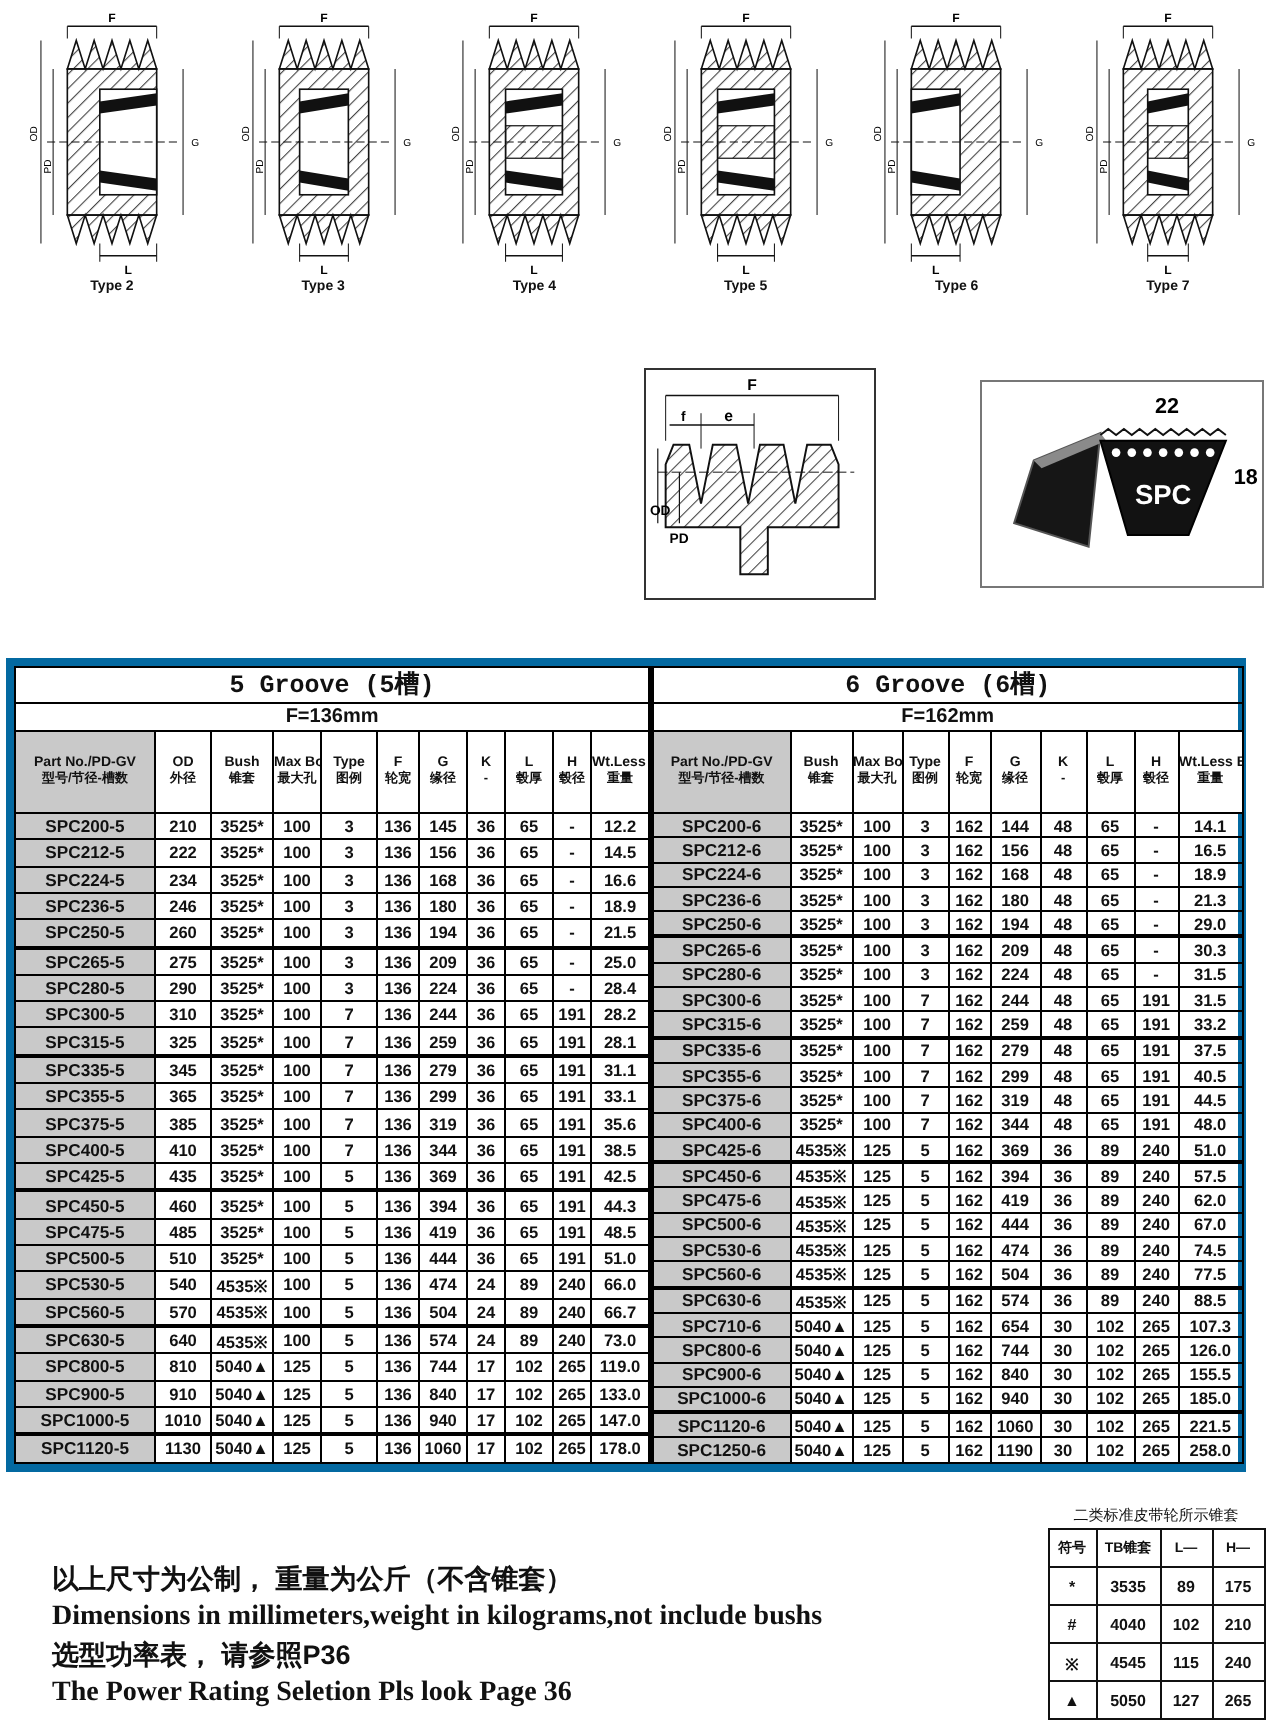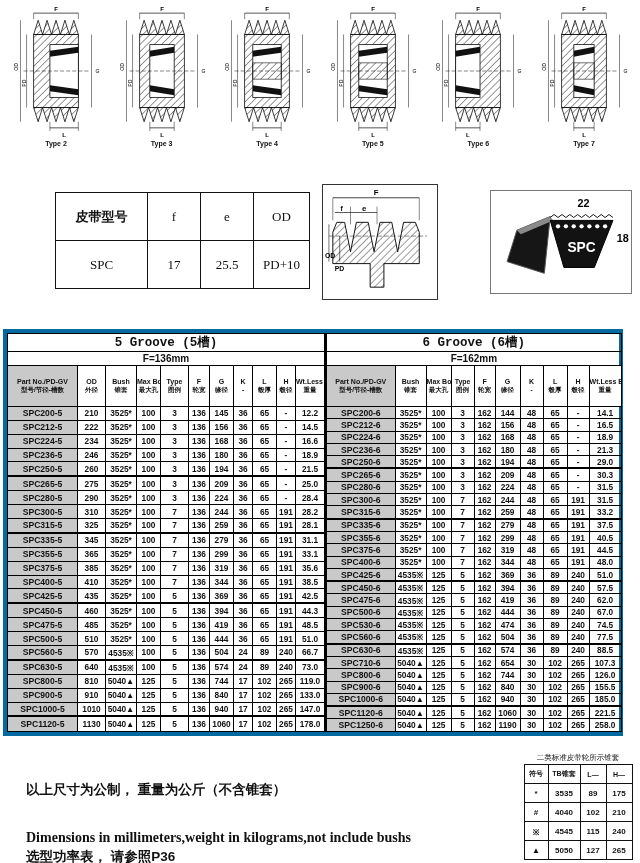--- a/index.html
+++ b/index.html
@@ -36,21 +36,21 @@
   #tbl-right{border-left:2px solid #000;}
   
   #legend{position:absolute;left:522px;top:740px;width:112px;margin-top:13px;}
   #legend-title{font-size:7.5px;text-align:center;margin-bottom:1px;}
   #legend table{border-collapse:collapse;table-layout:fixed;margin:0 auto;}
   #legend td,#legend th{border:1px solid #111;text-align:center;font-size:8px;font-weight:bold;height:16px;}
   #legend th{font-size:7px;}
   
   #notes{position:absolute;left:26px;top:780px;width:470px;}
   .note-cn{font-size:13.5px;font-weight:bold;line-height:19px;}
-  .note-en{font-size:14px;font-weight:bold;line-height:19px;font-family:"Liberation Serif",serif;margin-top:29px;}
+  .note-en{font-size:14px;font-weight:bold;line-height:19px;font-family:"Liberation Serif",serif;}
 </style>
 </head>
 <body>
 
 <svg width="0" height="0" style="position:absolute">
   <defs>
     <pattern id="hatch" patternUnits="userSpaceOnUse" width="5" height="5" patternTransform="rotate(45)">
       <line x1="0" y1="0" x2="0" y2="5" stroke="#444" stroke-width="1.1"></line>
     </pattern>
   </defs>
@@ -213,42 +213,20 @@
           <line x1="17" y1="30" x2="17" y2="102" stroke="#111" stroke-width="0.5"></line>
           <text x="9" y="62" font-size="5" transform="rotate(-90 9 62)" text-anchor="middle">OD</text>
           <text x="16" y="78" font-size="5" transform="rotate(-90 16 78)" text-anchor="middle">PD</text>
           <line x1="81" y1="30" x2="81" y2="102" stroke="#111" stroke-width="0.5"></line>
           <text x="85" y="68" font-size="5">G</text>
         </svg>
       <div class="type-label">Type 7</div>
     </div>
   </div>
 
-  <table id="spec-table">
-    <colgroup>
-        <col style="width:92px">
-        <col style="width:53px">
-        <col style="width:53px">
-        <col style="width:56px">
-      </colgroup>
-    <tbody>
-        <tr>
-      <td class="cnhead">皮带型号</td>
-      <td>f</td>
-      <td>e</td>
-      <td>OD</td>
-    </tr>
-    <tr>
-      <td>SPC</td>
-      <td>17</td>
-      <td>25.5</td>
-      <td>PD+10</td>
-    </tr>
-  </tbody>
-    </table>
 
   <div id="groove-box">
     <svg viewBox="0 0 114 114" width="112" height="112">
       <path d="M10,80 L10,48 L14,38 L22,38 L28,68 L34,38 L46,38 L52,68 L58,38 L70,38 L76,68 L82,38 L94,38 L98,48 L98,80 L62,80 L62,104 L48,104 L48,80 Z" fill="url(#hatch)" stroke="#111" stroke-width="1"></path>
       <line x1="6" y1="52" x2="106" y2="52" stroke="#111" stroke-width="0.5" stroke-dasharray="5 2"></line>
 
       <line x1="10" y1="13" x2="98" y2="13" stroke="#111" stroke-width="0.8"></line>
       <line x1="10" y1="13" x2="10" y2="36" stroke="#111" stroke-width="0.5"></line>
       <line x1="98" y1="13" x2="98" y2="36" stroke="#111" stroke-width="0.5"></line>
       <text x="54" y="10" font-size="8" font-weight="bold" text-anchor="middle">F</text>
@@ -575,20 +553,33 @@
             <td>510</td>
             <td>3525*</td>
             <td>100</td>
             <td>5</td>
             <td>136</td>
             <td>444</td>
             <td>36</td>
             <td>65</td>
             <td>191</td>
             <td>51.0</td>
+          </tr>
+          <tr>
+            <td class="partno">SPC530-5</td>
+            <td>540</td>
+            <td>4535※</td>
+            <td>100</td>
+            <td>5</td>
+            <td>136</td>
+            <td>474</td>
+            <td>24</td>
+            <td>89</td>
+            <td>240</td>
+            <td>66.0</td>
           </tr>
           <tr class="group-end">
             <td class="partno">SPC560-5</td>
             <td>570</td>
             <td>4535※</td>
             <td>100</td>
             <td>5</td>
             <td>136</td>
             <td>504</td>
             <td>24</td>

